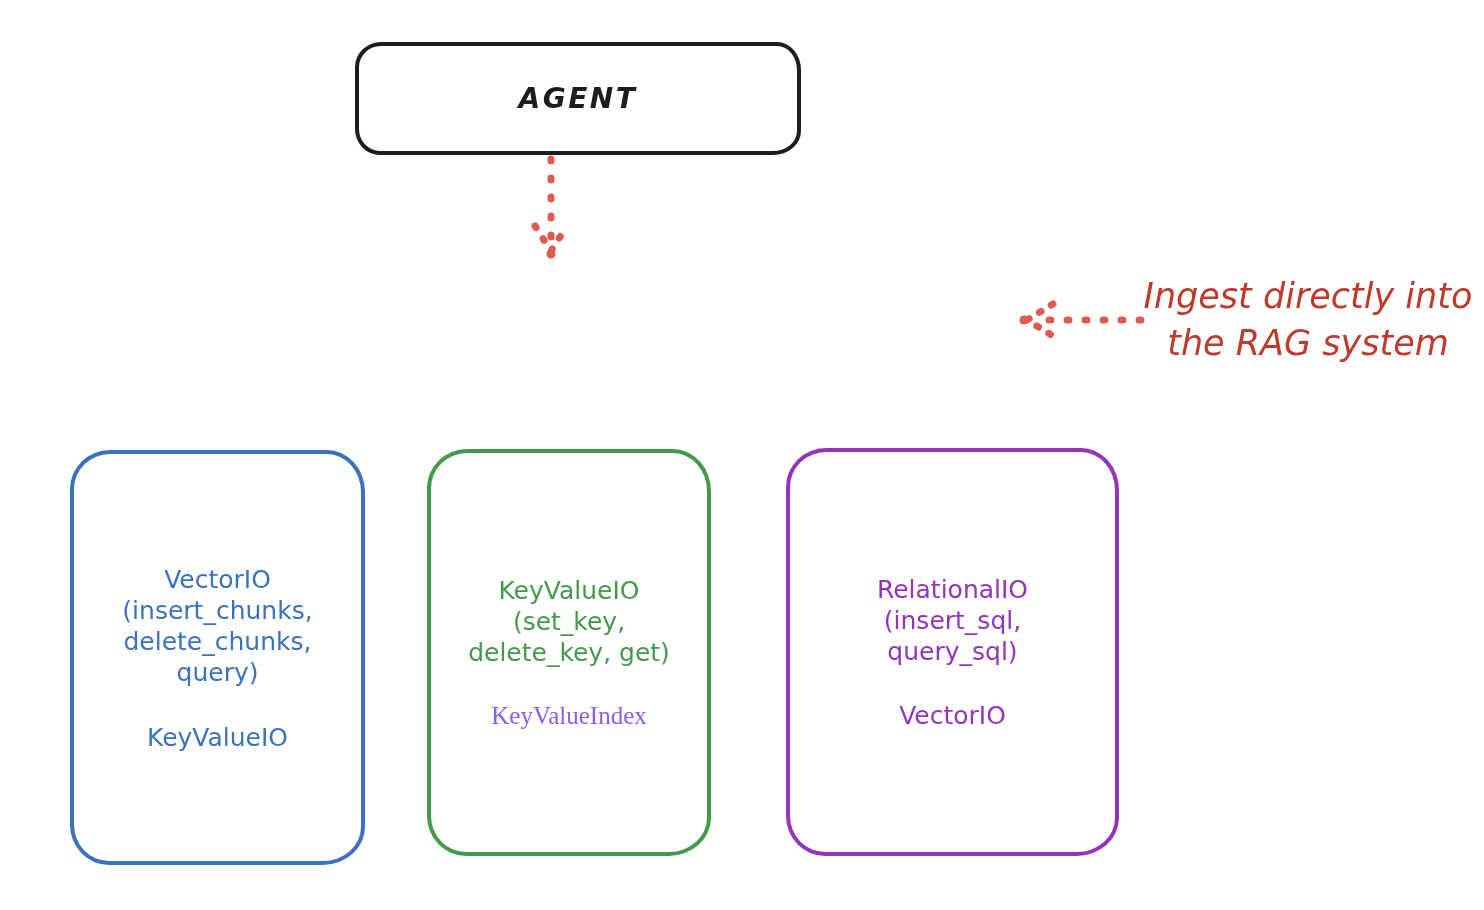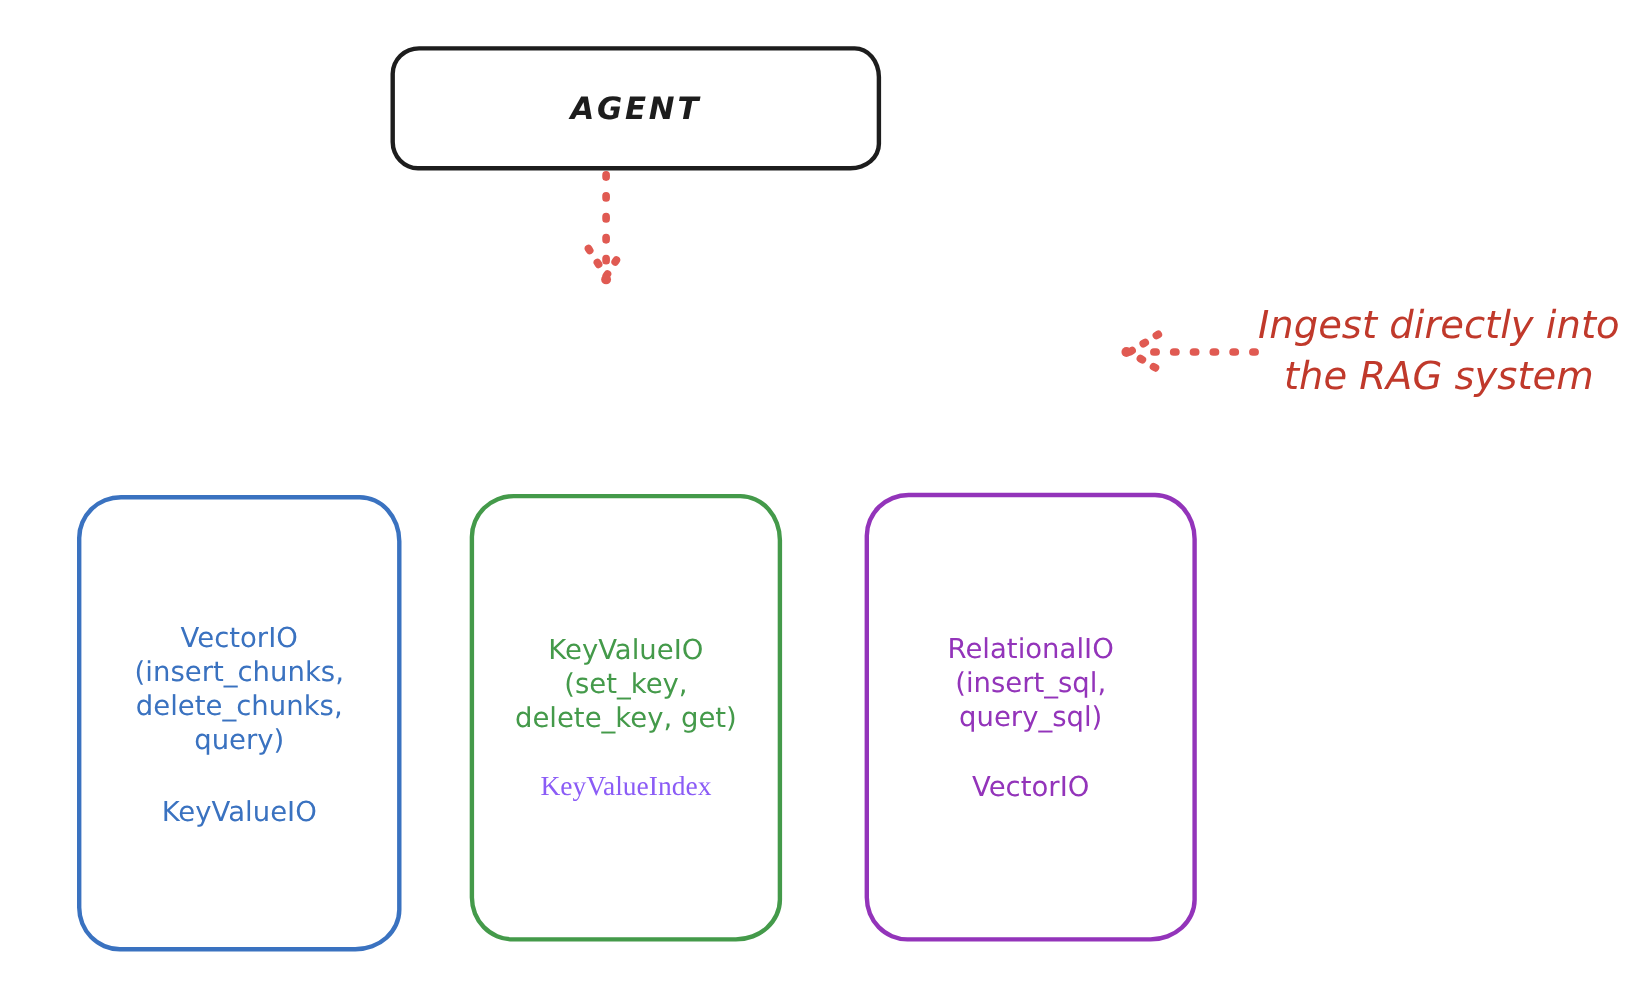--- a/index.html
+++ b/index.html
@@ -98,21 +98,21 @@
   }
   #keyvalueio-node {
     left: 427px;
     top: 449px;
     width: 284px;
     height: 407px;
   }
   #relationalio-node {
     left: 786px;
     top: 448px;
-    width: 302px;
+    width: 333px;
     height: 408px;
   }
 
   
   .connector {
     position: absolute;
     pointer-events: none;
   }
   #agent-ragtool-connector {
     left: 505px;

